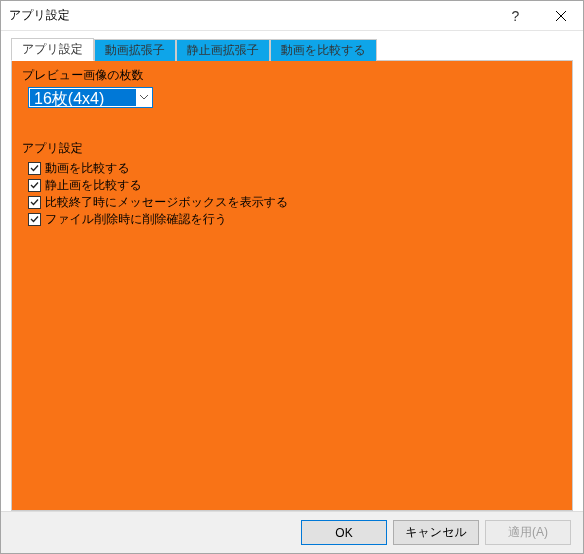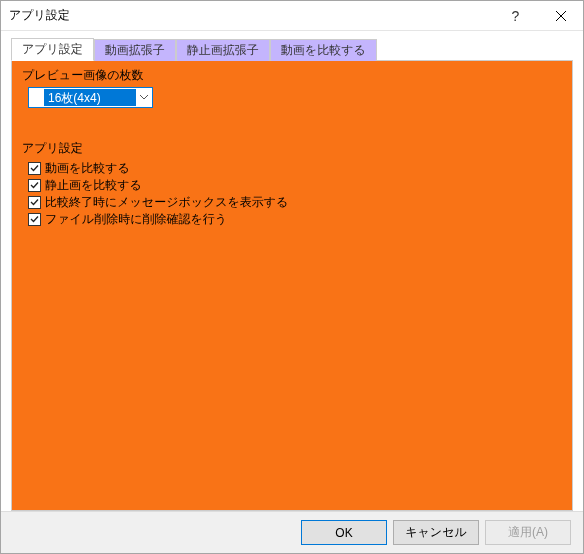--- a/index.html
+++ b/index.html
@@ -54,21 +54,21 @@
     align-items: flex-end;
     height: 21px;
     position: relative;
     z-index: 2;
   }
   .tab {
     border: 1px solid #ccc;
     border-bottom: none;
     padding: 2px 10px 2px 10px;
     margin-right: 0;
-    background: #c4b5fd;
+    background: #0ea5e9;
     font-size: 12px;
     position: relative;
     top: 1px;
     color: #333;
   }
   .tab.active {
     background: #fff;
     border-bottom: 1px solid #fff;
     z-index: 3;
   }
@@ -93,24 +93,24 @@
     align-items: center;
     background: #fff;
     margin-left: 6px;
     margin-bottom: 4px;
   }
   .combo-text {
     flex: 1;
     background: #0078d7;
     color: #fff;
     padding: 1px 4px;
-    font-size: 12px;
+    font-size: 16px;
     line-height: 17px;
     height: 17px;
-    margin: 1px 0 1px 15px;
+    margin: 1px 0 1px 1px;
   }
   .combo-arrow {
     width: 16px;
     height: 100%;
     display: flex;
     align-items: center;
     justify-content: center;
     color: #555;
   }
   .section2 {

